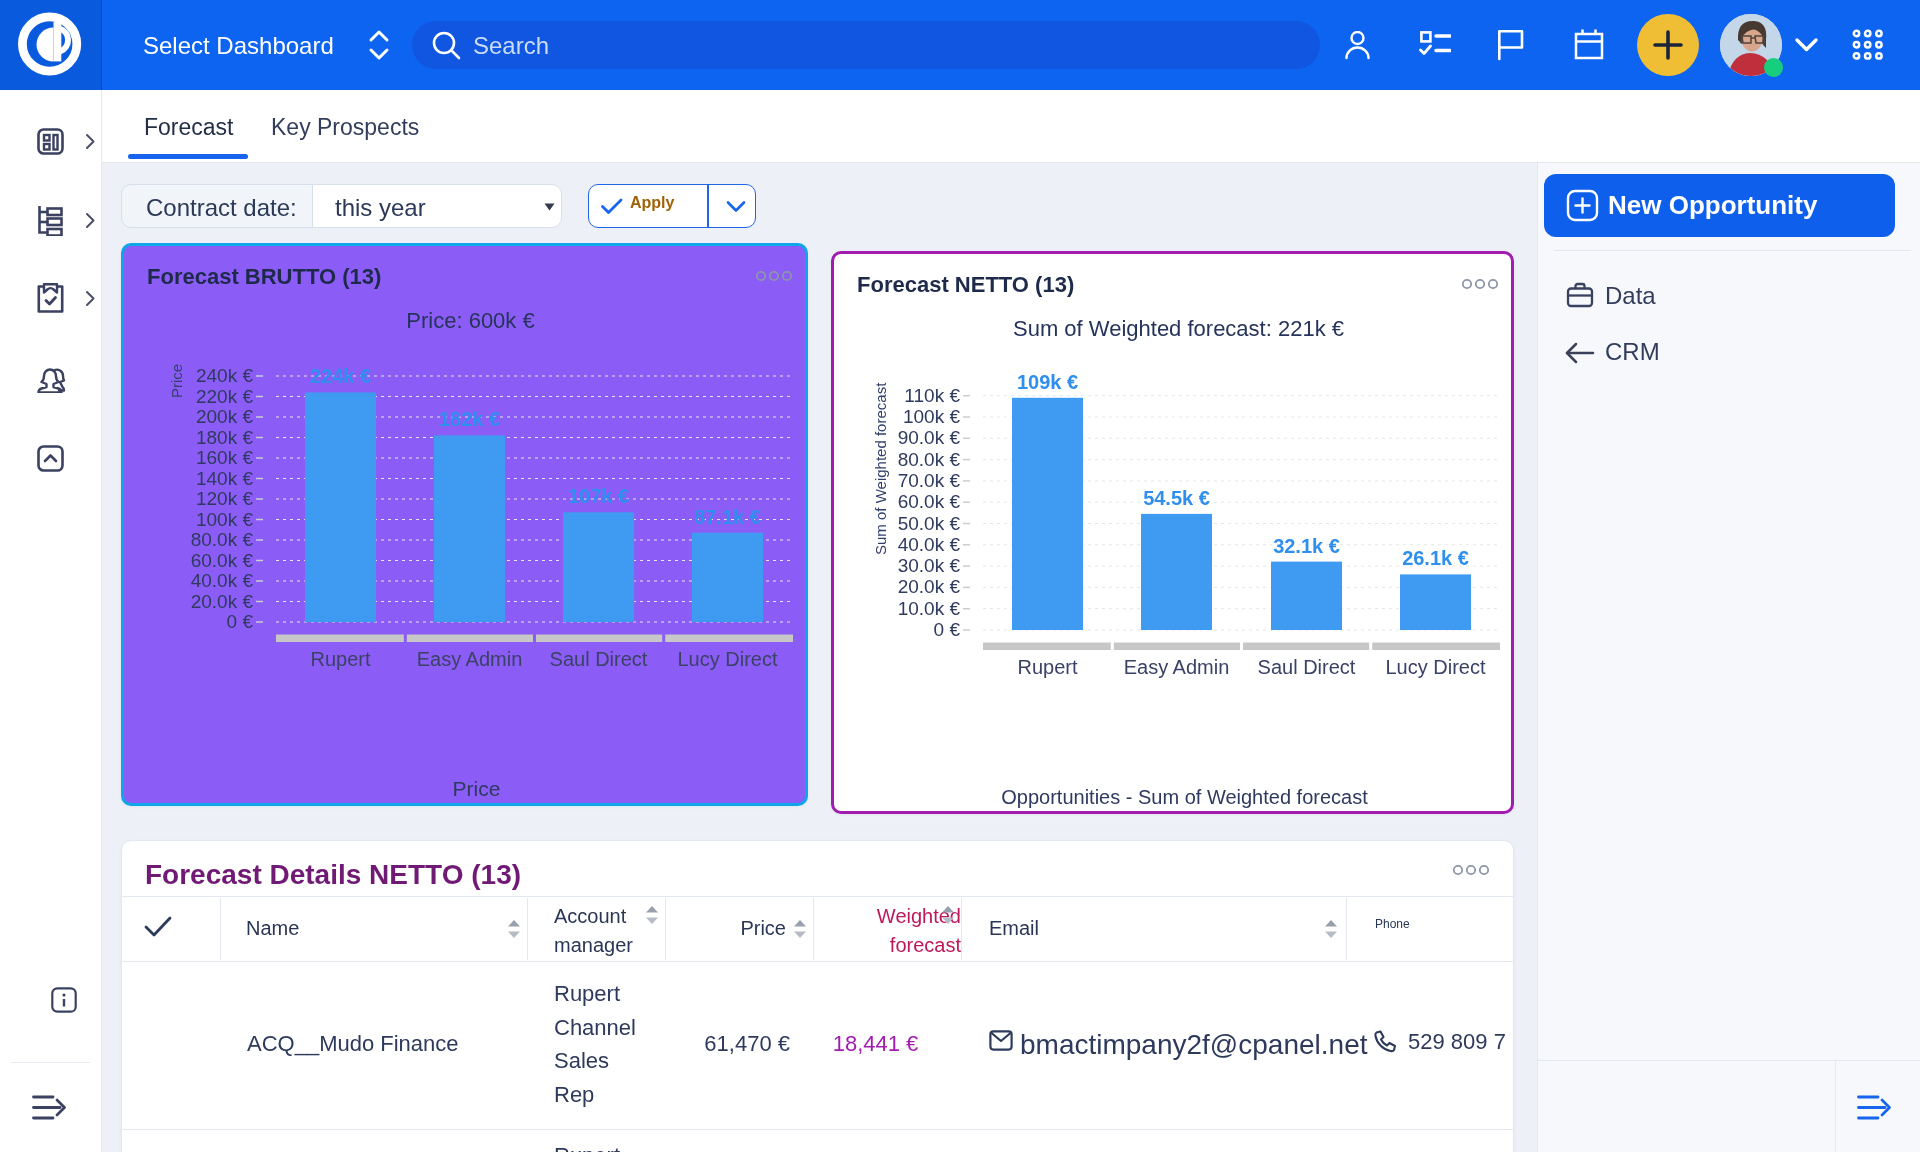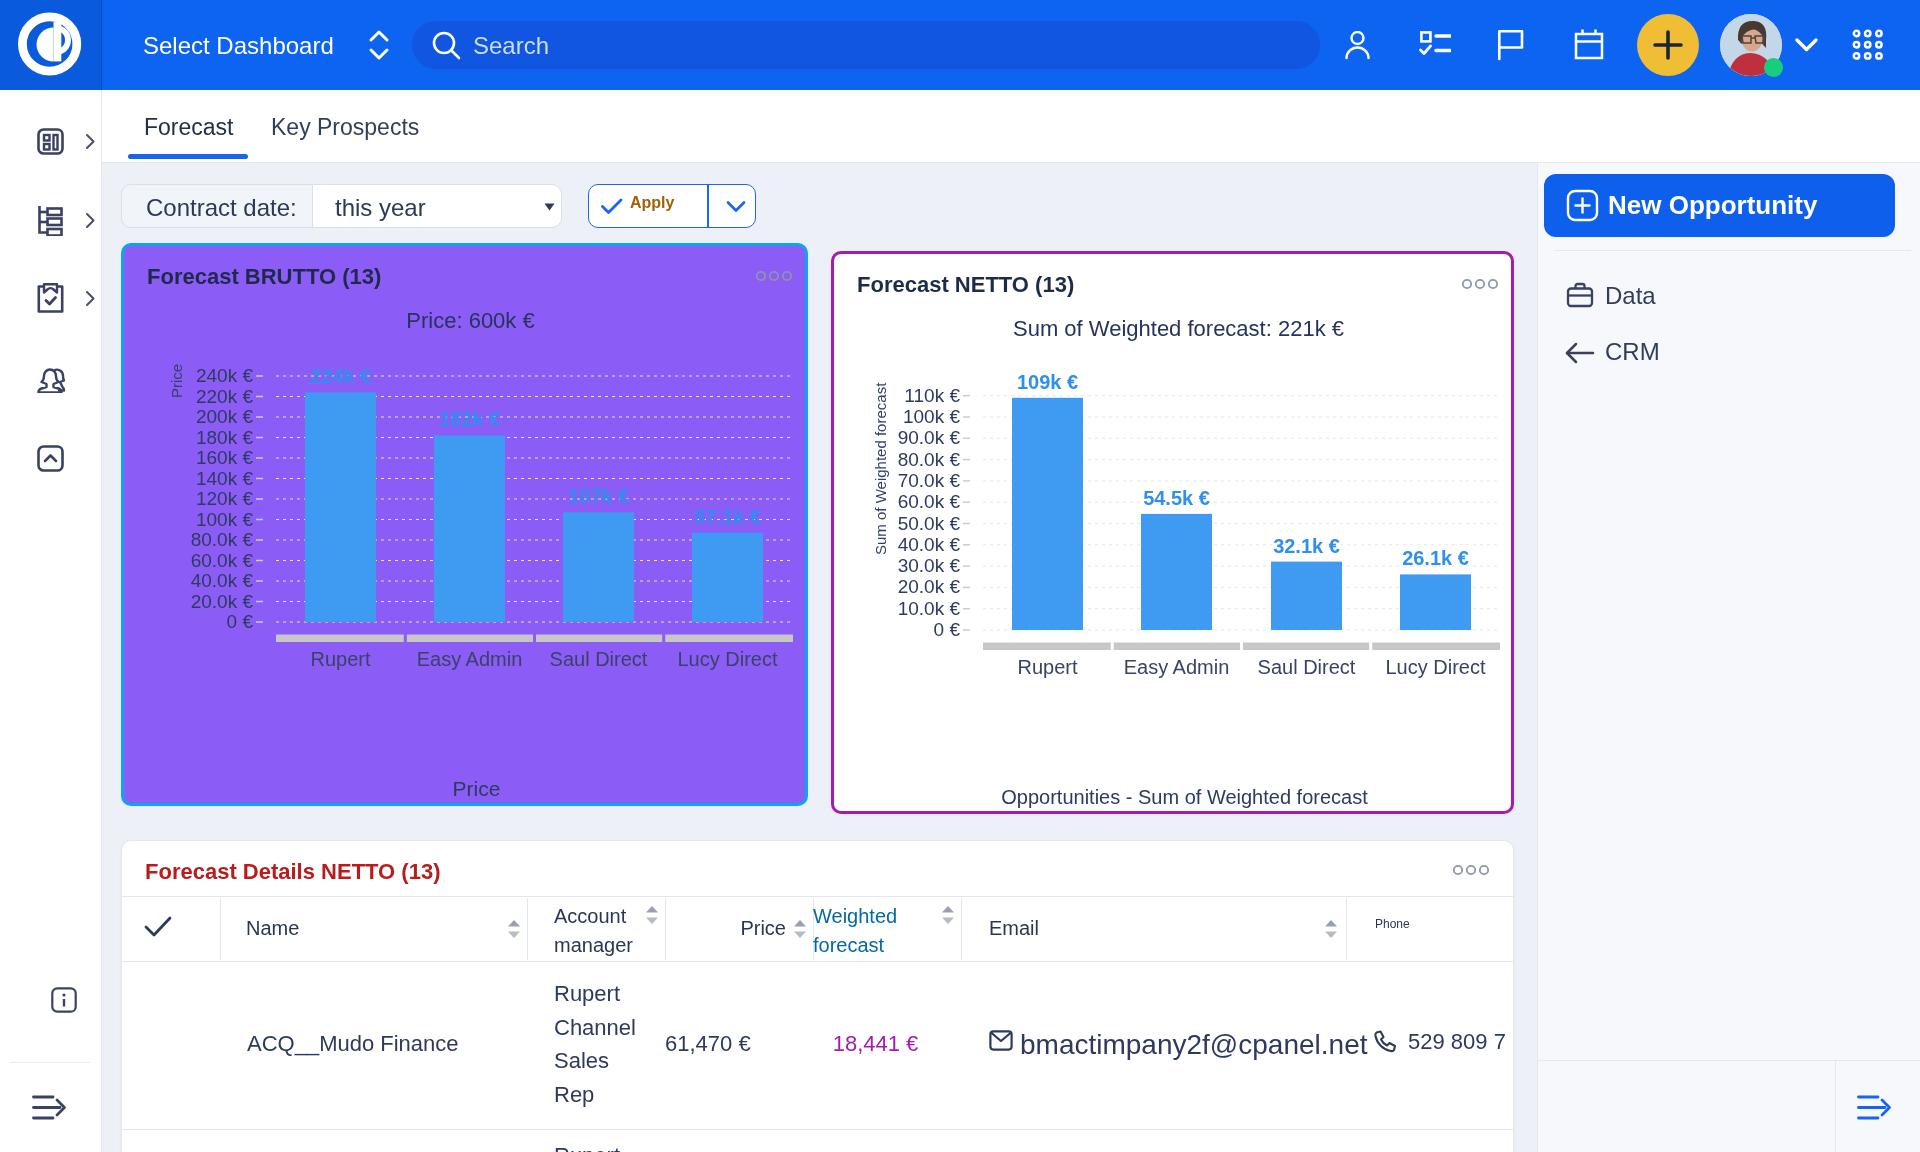--- a/index.html
+++ b/index.html
@@ -278,21 +278,21 @@
         <text x="472.5" y="298.6" font-size="20" font-weight="bold" fill="#2f8fee" text-anchor="middle">32.1k €</text>
         <text x="472.5" y="420" font-size="20" fill="#3a4266" text-anchor="middle">Saul Direct</text>
         <rect x="566" y="320.4" width="71" height="55.6" fill="#3f9bf2"></rect>
         <text x="601.5" y="311.4" font-size="20" font-weight="bold" fill="#2f8fee" text-anchor="middle">26.1k €</text>
         <text x="601.5" y="420" font-size="20" fill="#3a4266" text-anchor="middle">Lucy Direct</text>
         <text x="350.5" y="550" font-size="20" fill="#2e3a5f" text-anchor="middle">Opportunities - Sum of Weighted forecast</text>
       </svg>
     </div>
 
   <div class="abs" style="left:19px;top:677px;width:1393px;height:330px;background:#fff;border:1px solid #e3e8f0;border-radius:10px 10px 0 0;box-shadow:0 1px 3px rgba(40,60,100,0.06);overflow:hidden">
-    <div class="abs" style="left:23px;top:18px;font-size:22px;font-weight:bold;color:#b91c1c">Forecast Details NETTO (13)</div>
+    <div class="abs" style="left:23px;top:18px;font-size:28px;font-weight:bold;color:#701a75">Forecast Details NETTO (13)</div>
     <svg class="abs" style="left:1330px;top:22px" width="40" height="14" viewBox="0 0 40 14">
       <circle cx="6" cy="7" r="4.2" fill="none" stroke="#8d96a8" stroke-width="1.8"></circle>
       <circle cx="19" cy="7" r="4.2" fill="none" stroke="#8d96a8" stroke-width="1.8"></circle>
       <circle cx="32" cy="7" r="4.2" fill="none" stroke="#8d96a8" stroke-width="1.8"></circle>
     </svg>
     <div class="abs" style="left:0;top:55px;width:1393px;height:66px;border-top:1px solid #e3e8f0;border-bottom:1px solid #e3e8f0"></div>
     <svg class="abs" style="left:21px;top:73px" width="30" height="26" viewBox="0 0 30 26">
         <path d="M 3,13 L 11,21 L 27,4" fill="none" stroke="#2e3a5c" stroke-width="2.8" stroke-linecap="round" stroke-linejoin="round"></path>
       </svg>
       <div class="abs" style="left:98px;top:57px;width:1px;height:62px;background:#e3e8f0"></div>
@@ -309,34 +309,34 @@
       <div class="abs" style="left:432px;top:61px;font-size:20px;color:#2a3655;line-height:29px">Account<br>manager</div>
       <svg class="abs" style="left:522px;top:63px" width="16" height="22" viewBox="0 0 16 22">
         <path d="M 2,8.5 L 8,2 L 14,8.5 Z" fill="#99a0ad"></path>
         <path d="M 2,13.5 L 8,20 L 14,13.5 Z" fill="#b6bcc6"></path>
       </svg>
       <div class="abs" style="left:543px;top:76px;width:121px;font-size:20px;color:#2a3655;text-align:right">Price</div>
       <svg class="abs" style="left:670px;top:77px" width="16" height="22" viewBox="0 0 16 22">
         <path d="M 2,8.5 L 8,2 L 14,8.5 Z" fill="#99a0ad"></path>
         <path d="M 2,13.5 L 8,20 L 14,13.5 Z" fill="#b6bcc6"></path>
       </svg>
-      <div class="abs" style="left:691px;top:61px;width:148px;font-size:20px;color:#0369a1;line-height:29px;text-align:left">Weighted<br>forecast</div>
+      <div class="abs" style="left:691px;top:61px;width:148px;font-size:20px;color:#be185d;line-height:29px;text-align:right">Weighted<br>forecast</div>
       <svg class="abs" style="left:818px;top:63px" width="16" height="22" viewBox="0 0 16 22">
         <path d="M 2,8.5 L 8,2 L 14,8.5 Z" fill="#99a0ad"></path>
         <path d="M 2,13.5 L 8,20 L 14,13.5 Z" fill="#b6bcc6"></path>
       </svg>
       <div class="abs" style="left:867px;top:76px;font-size:20px;color:#2a3655">Email</div>
       <svg class="abs" style="left:1201px;top:77px" width="16" height="22" viewBox="0 0 16 22">
         <path d="M 2,8.5 L 8,2 L 14,8.5 Z" fill="#99a0ad"></path>
         <path d="M 2,13.5 L 8,20 L 14,13.5 Z" fill="#b6bcc6"></path>
       </svg>
       <div class="abs" style="left:1253px;top:76px;font-size:12px;color:#2a3655">Phone</div>
     <div class="abs" style="left:125px;top:190px;font-size:22px;color:#2e3a5c">ACQ__Mudo Finance</div>
       <div class="abs" style="left:432px;top:136px;font-size:22px;color:#2e3a5c;line-height:33.5px">Rupert<br>Channel<br>Sales<br>Rep</div>
-      <div class="abs" style="left:543px;top:190px;width:125px;font-size:22px;color:#2e3a5c;text-align:left">61,470 €</div>
+      <div class="abs" style="left:543px;top:190px;width:125px;font-size:22px;color:#2e3a5c;text-align:right">61,470 €</div>
       <div class="abs" style="left:691px;top:190px;width:125px;font-size:22px;color:#a21caf;text-align:center">18,441 €</div>
       <svg class="abs" style="left:867px;top:189px" width="24" height="21" viewBox="0 0 24 21">
         <rect x="1.4" y="1.4" width="21.2" height="18.2" rx="3" fill="none" stroke="#2e3a5c" stroke-width="2.2"></rect>
         <path d="M 2.5,3 L 12,11 L 21.5,3" fill="none" stroke="#2e3a5c" stroke-width="2.2" stroke-linejoin="round"></path>
       </svg>
       <div class="abs" style="left:898px;top:188px;font-size:28px;color:#2e3a5c">bmactimpany2f@cpanel.net</div>
       <svg class="abs" style="left:1251px;top:189px" width="26" height="24" viewBox="0 0 26 24">
         <path d="M 3.5,2.5 l 4,-1 3,5.5 -2.5,2.5 a 13,13 0 0 0 6,6 l 2.5,-2.5 5.5,3 -1,4 q -1,1.5 -3.5,1 a 19,19 0 0 1 -15,-15 q -0.5,-2.5 1,-3.5 Z" fill="none" stroke="#2e3a5c" stroke-width="2.1" stroke-linejoin="round"></path>
       </svg>
       <div class="abs" style="left:1286px;top:188px;font-size:22px;color:#2e3a5c;white-space:nowrap">529 809 7</div>

